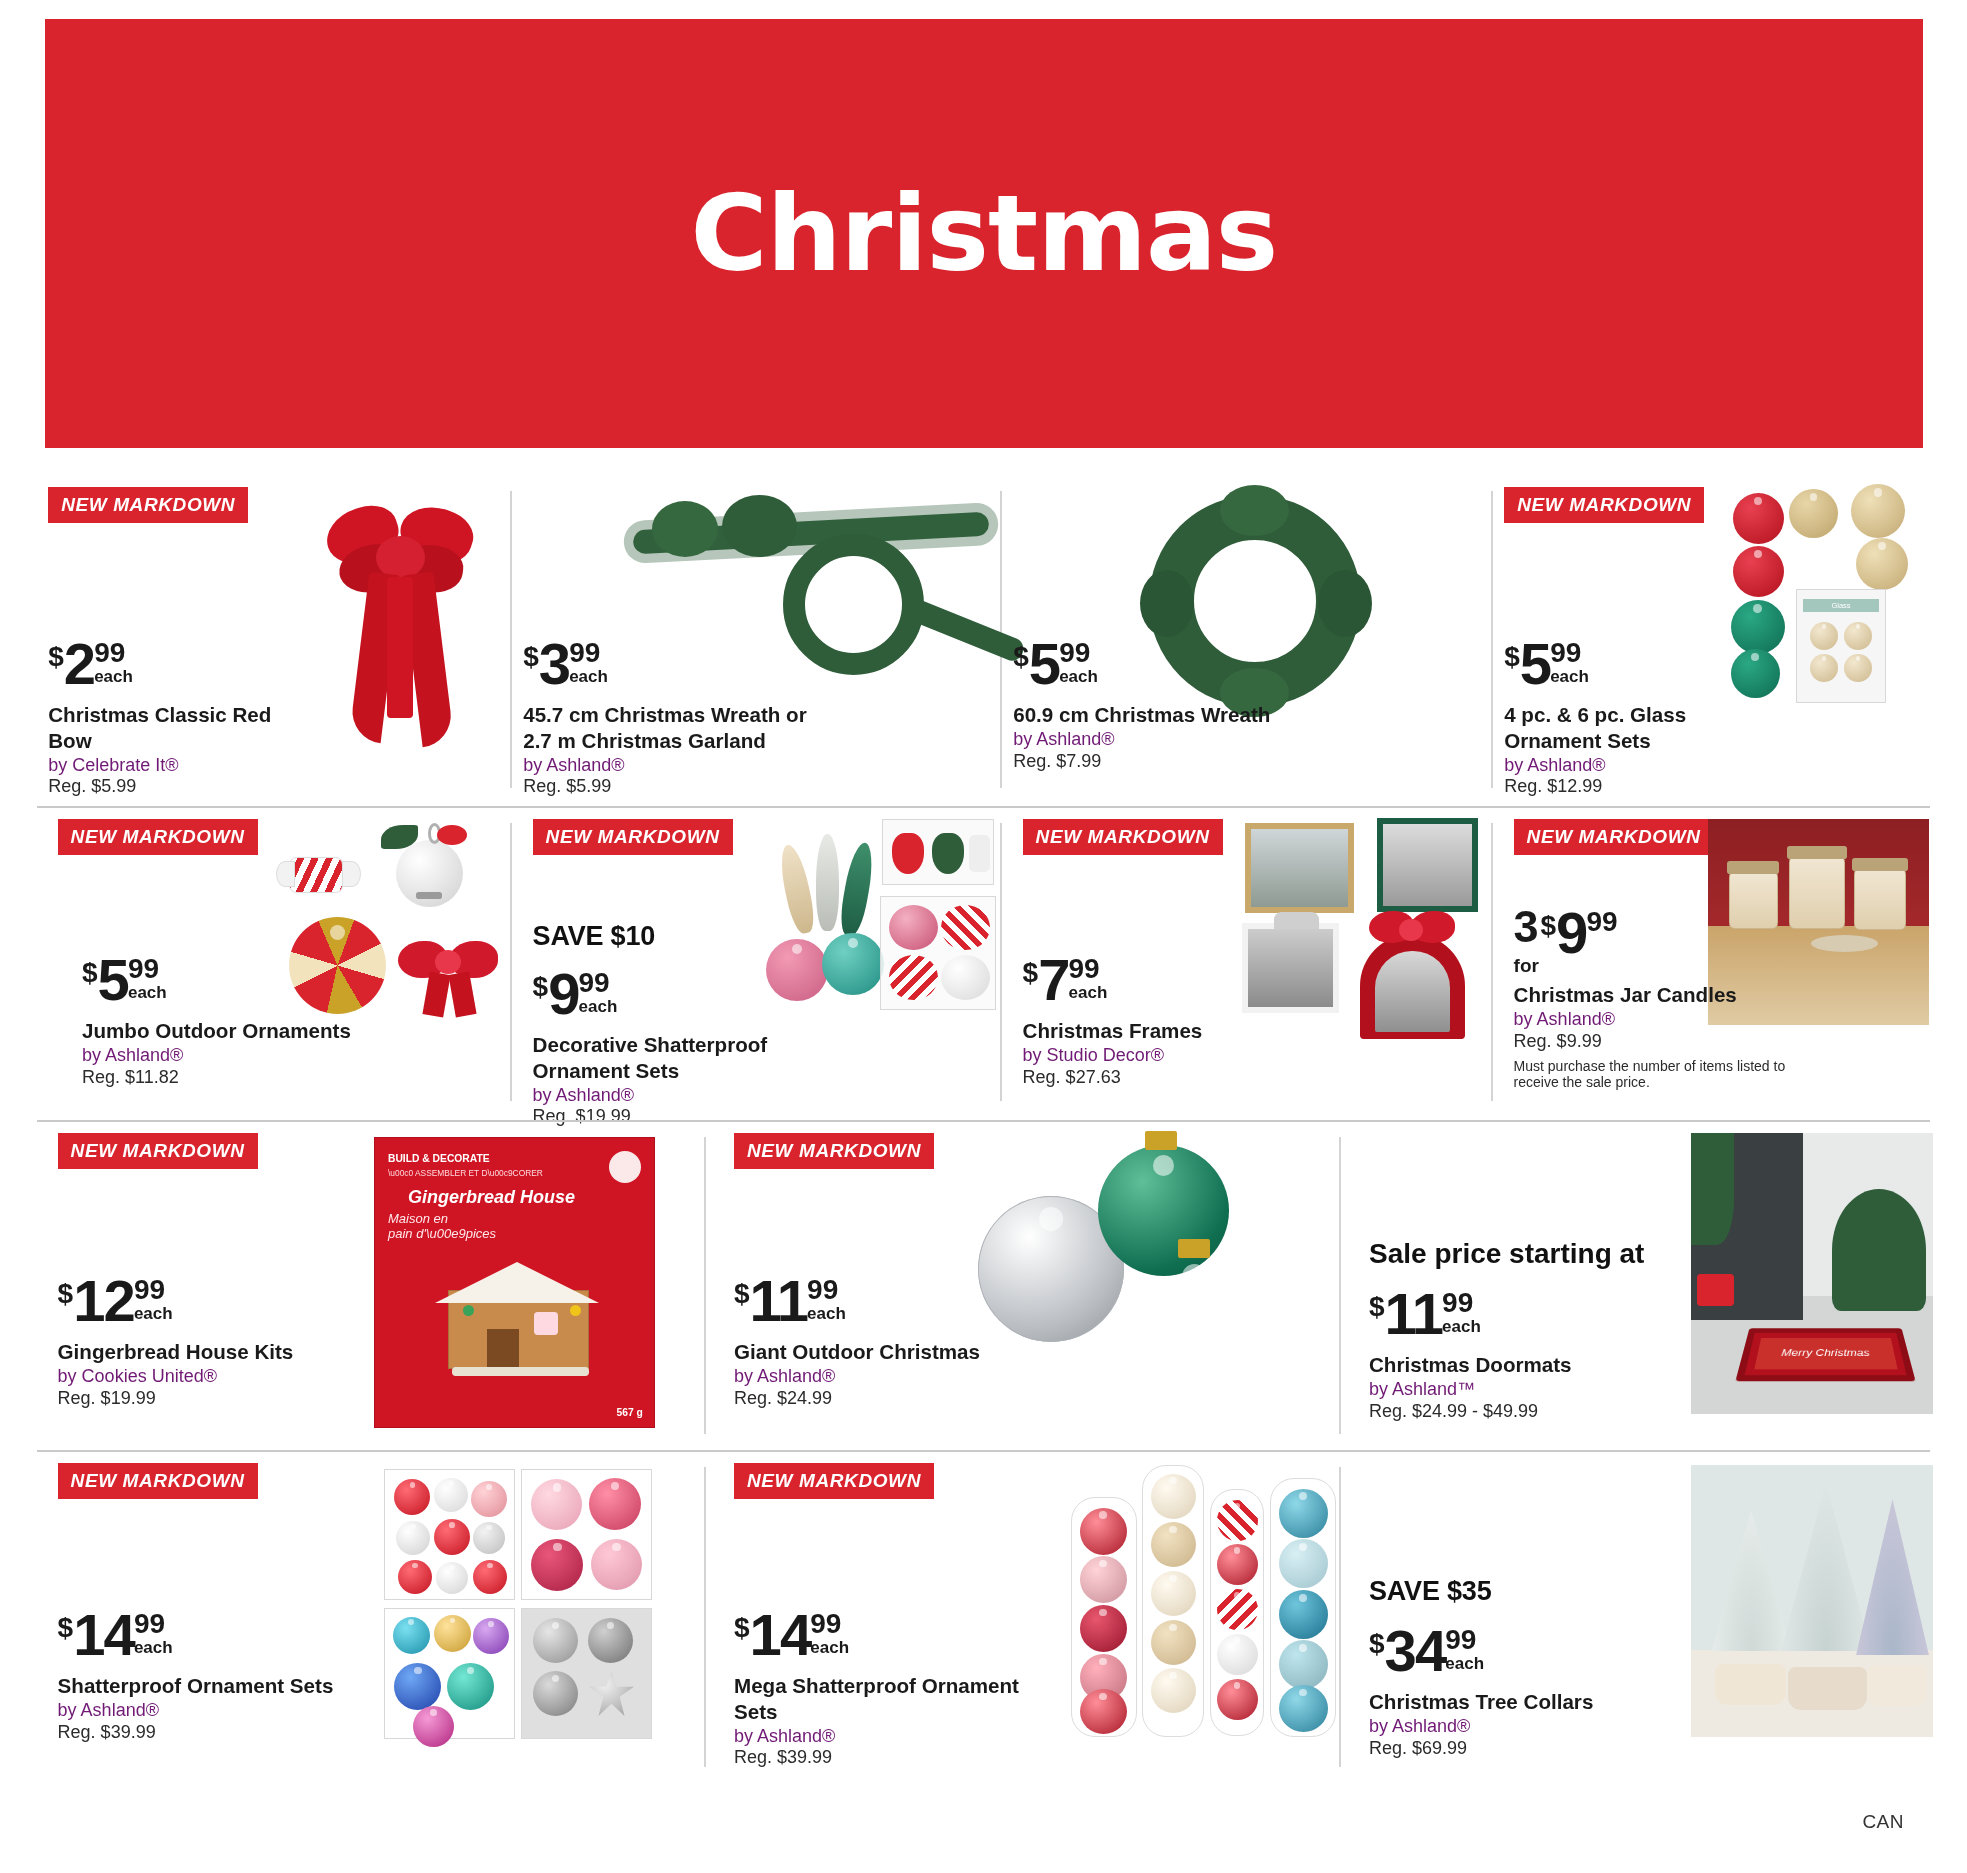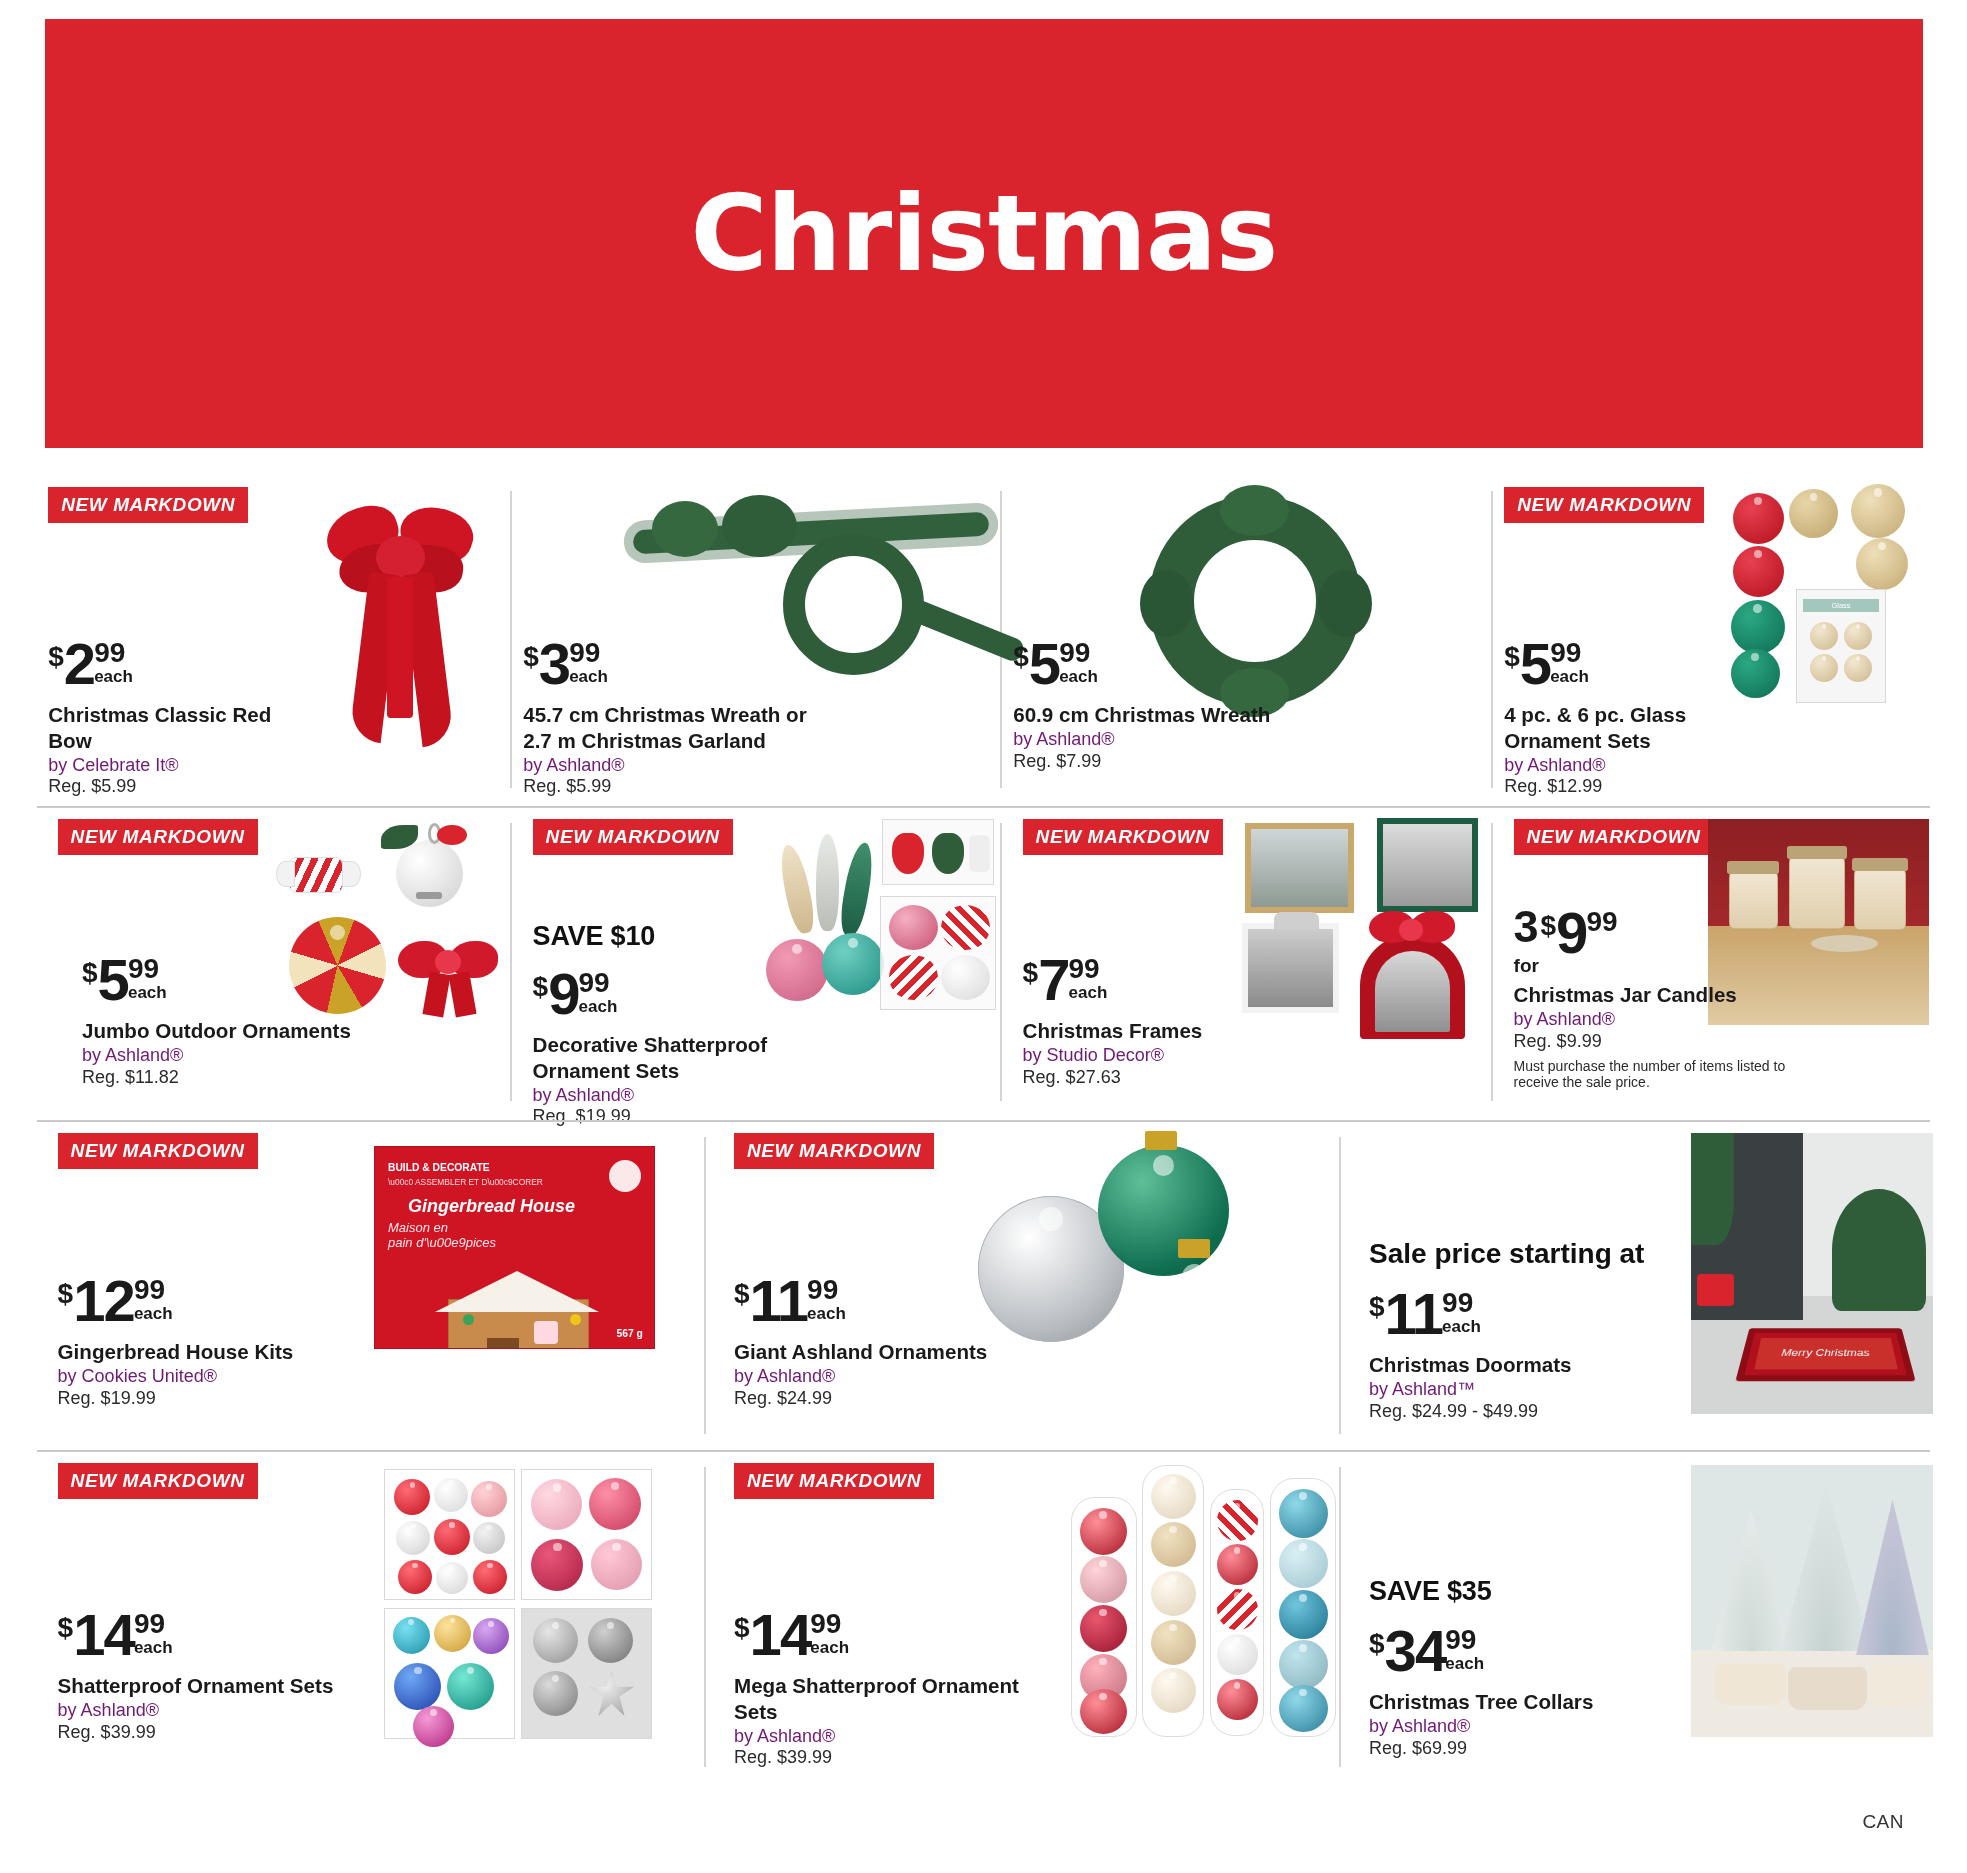--- a/index.html
+++ b/index.html
@@ -398,21 +398,21 @@
 
   <div class="hdiv" style="top:1120px;"></div>
 
   <div class="row" style="top:1124px; height:323px;">
     <div class="vdiv" style="left:667px;"></div>
     <div class="vdiv" style="left:1302px;"></div>
 
     <div class="cell" style="left:0; width:667px;">
       <div class="badge" style="position:absolute; left:20.6px; top:9.4px;">NEW MARKDOWN</div>
 
-      <div class="boxart" style="left:337px; top:22px; width:281px; height:203px;">
+      <div class="boxart" style="left:337px; top:13px; width:281px; height:291px;">
         <div style="position:absolute; left:13px; top:15px; right:13px; font-size:10.3px; color:#fff; font-weight:bold;">BUILD &amp; DECORATE</div>
         <div style="position:absolute; left:13px; top:30px; right:13px; font-size:8.4px; color:#ffd9dd;">\u00c0 ASSEMBLER ET D\u00c9CORER</div>
         <div style="position:absolute; left:13px; top:49px; right:13px; font-size:18px; color:#fff; font-weight:bold; font-style:italic;margin-left:20px;">Gingerbread House</div>
         <div style="position:absolute; left:13px; top:73px; right:13px; font-size:13px; color:#ffe7ea; font-style:italic;">Maison en<br>pain d'\u00e9pices</div>
         <div style="position:absolute; left:54px; top:118px; width:187px; height:122px;">
           <div style="position:absolute; left:19px; top:34px; width:141px; height:79px; background:#c98b4b; border:1.9px solid #a9713a;"></div>
           <div style="position:absolute; left:5.6px; top:5.6px; width:0; height:0; border-left:82px solid transparent; border-right:82px solid transparent; border-bottom:41px solid #f6f2ea;"></div>
           <div style="position:absolute; left:58px; top:73px; width:32px; height:39px; background:#7b4a22;"></div>
           <div style="position:absolute; left:105px; top:56px; width:24px; height:22.5px; background:#ffd9e2; border-radius:3.7px;"></div>
           <div style="position:absolute; left:22.5px; top:111px; width:137px; height:9.4px; background:#e8e2d2; border-radius:3.7px;"></div>
@@ -451,21 +451,21 @@
 
       <div class="info" style="left:28px; top:148px; width:309px;">
         <div class="price">
           <span class="cur">$</span>
           <span class="int">11</span>
           <span class="frac-wrap">
             <span class="frac">99</span>
             <span class="unit">each</span>
           </span>
         </div>
-        <div class="pname">Giant Ashland Ornaments</div>
+        <div class="pname">Giant Outdoor Christmas</div>
         <div class="pbrand">by Ashland®</div>
         <div class="preg">Reg. $24.99</div>
       </div>
     </div>
 
     <div class="cell" style="left:1304px; width:588px;">
       <div class="photo" style="left:350px; top:9.4px; width:242px; height:281px; background:linear-gradient(180deg,#e8eaea 0 58%,#d3d6d4 58% 100%);">
         <div style="position:absolute; left:0; top:0; width:112px; height:187px; background:#3a3f42;"></div>
         <div style="position:absolute; left:0; top:0; width:43px; height:112px; background:#2f5d3a; border-radius:0 0 40% 0;"></div>
         <div style="position:absolute; left:5.6px; top:141px; width:37px; height:32px; background:#d9232d; border-radius:3.7px;"></div>

